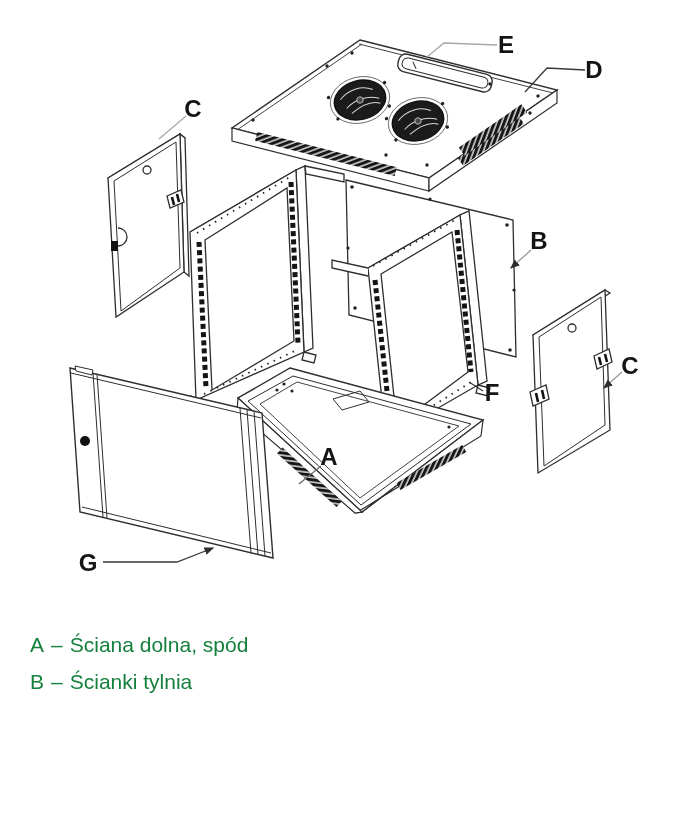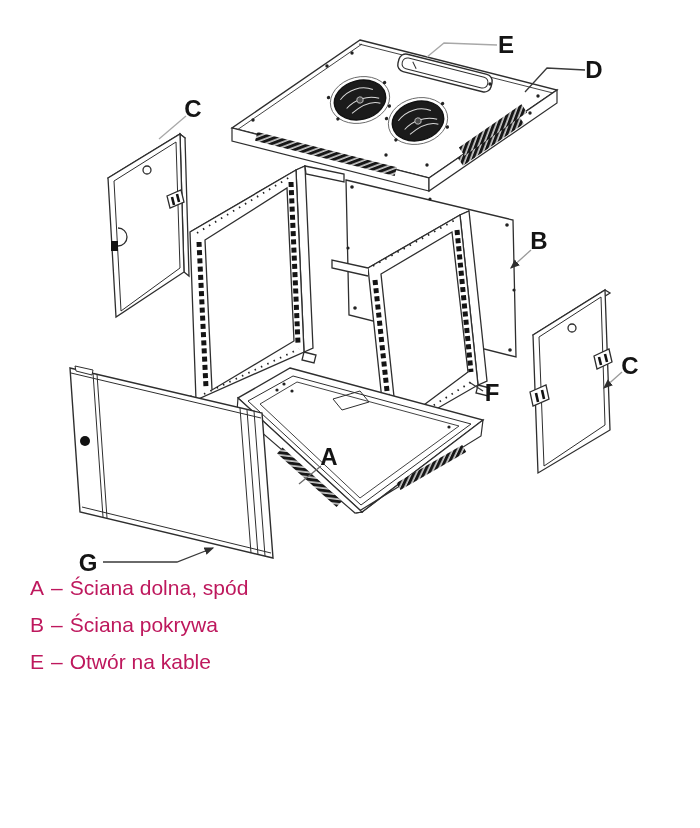--- a/index.html
+++ b/index.html
@@ -1,19 +1,19 @@
 <!DOCTYPE html>
 <html><head>
 <meta charset="utf-8">
 <style>
   html,body{margin:0;padding:0;background:#ffffff;}
   .page{position:relative;width:700px;height:828px;background:#fff;overflow:hidden;
         font-family:"Liberation Sans",sans-serif;}
   .diagram{position:absolute;left:0;top:0;}
-  .legend{position:absolute;left:30px;top:569px;font-size:21px;color:#be185d;}
+  .legend{position:absolute;left:30px;top:626px;font-size:21px;color:#15803d;}
   .legend-row{line-height:37px;white-space:nowrap;}
   .legend-sep{margin:0 7px;}
   svg text.callout{font-family:"Liberation Sans",sans-serif;font-weight:700;
         font-size:24px;fill:#141414;}
 </style>
 </head>
 <body>
 
 <div class="page">
 
@@ -210,20 +210,17 @@
       <text class="callout" x="329" y="465">A</text>
       <text class="callout" x="88" y="571">G</text>
     </g>
   </svg>
 
   <div class="legend">
     <div class="legend-row">
       <span>A</span><span class="legend-sep">–</span><span>Ściana dolna, spód</span>
     </div>
     <div class="legend-row">
-      <span>B</span><span class="legend-sep">–</span><span>Ściana pokrywa</span>
-    </div>
-    <div class="legend-row">
-      <span>E</span><span class="legend-sep">–</span><span>Otwór na kable</span>
+      <span>B</span><span class="legend-sep">–</span><span>Ścianki tylnia</span>
     </div>
   </div>
 
 </div>
 
 </body></html>

